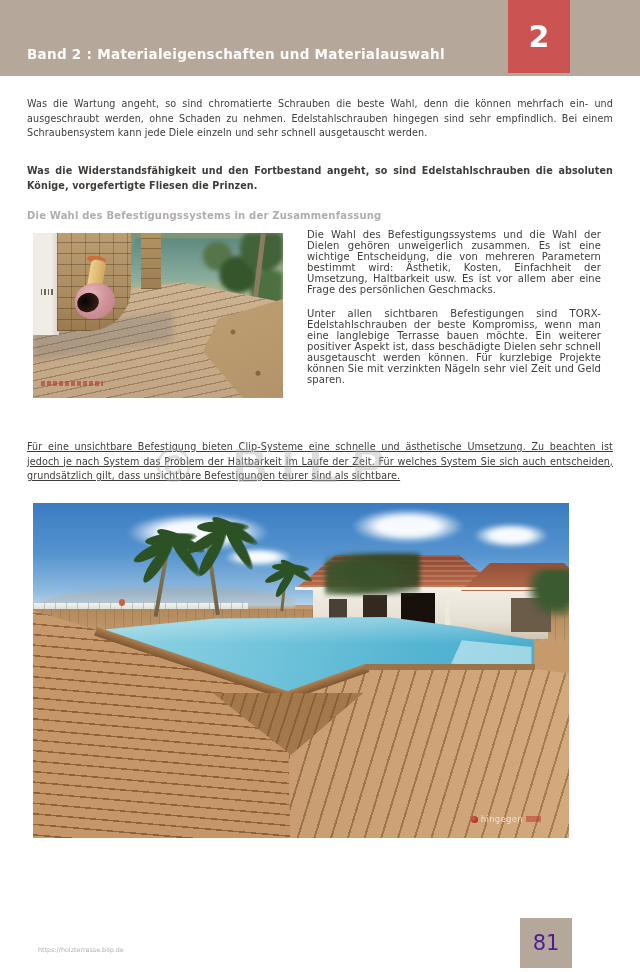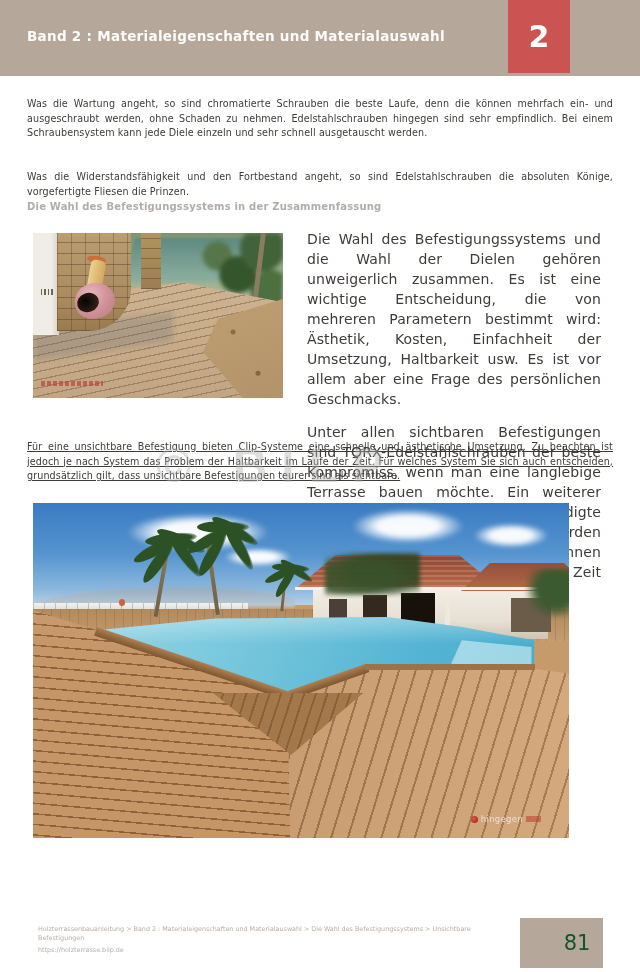--- a/index.html
+++ b/index.html
@@ -3,41 +3,41 @@
 <meta charset="utf-8">
 <style>
   html,body{margin:0;padding:0;background:#ffffff;}
   .page{
     position:relative;width:640px;height:972px;background:#ffffff;overflow:hidden;
     font-family:"DejaVu Sans","Liberation Sans",sans-serif;
   }
   
   .header-band{position:absolute;left:0;top:0;width:640px;height:76px;background:#b5a89b;}
   .header-title{
-    position:absolute;left:27px;top:28px;font-size:13.5px;font-weight:bold;color:#fdfcfb;
+    position:absolute;left:27px;top:46px;font-size:13.5px;font-weight:bold;color:#fdfcfb;
     letter-spacing:.3px;
   }
   .chapter-badge{
     position:absolute;left:508px;top:0;width:62px;height:73px;background:#cb5351;
     display:flex;align-items:center;justify-content:center;
     color:#ffffff;font-size:30px;font-weight:bold;
   }
   
   .para{
     position:absolute;color:#3f3b38;font-size:9.6px;line-height:14.6px;text-align:justify;
     letter-spacing:.1px;
   }
   .p-maint{left:27px;top:97px;width:586px;}
-  .p-dura{left:27px;top:170px;width:586px;}
+  .p-dura{left:27px;top:164px;width:586px;font-weight:bold;}
   .section-heading{
-    position:absolute;left:27px;top:201px;font-size:10px;font-weight:bold;color:#b1adab;
+    position:absolute;left:27px;top:210px;font-size:10px;font-weight:bold;color:#b1adab;
     letter-spacing:.2px;
   }
   .col-text{position:absolute;left:307px;top:229px;width:306px;}
-  .col-text .cp{color:#3f3b38;font-size:14px;line-height:20px;text-align:justify;margin:0 12px 13px 0;letter-spacing:.1px;}
+  .col-text .cp{color:#3f3b38;font-size:10px;line-height:11px;text-align:justify;margin:0 12px 13px 0;letter-spacing:.1px;}
   .p-clip{left:27px;top:440px;width:586px;text-decoration:underline;}
   
   .watermark{
     position:absolute;left:156px;top:438px;z-index:6;pointer-events:none;
     font-family:"Liberation Sans",sans-serif;font-weight:bold;font-size:48px;
     letter-spacing:14px;color:rgba(176,176,176,.42);
   }
   
   .photo1{position:absolute;left:33px;top:233px;width:250px;height:165px;overflow:hidden;background:#c9b195;}
   .photo1 *{position:absolute;}
@@ -147,34 +147,34 @@
     font-size:8.5px;color:rgba(235,230,222,.92);letter-spacing:.3px;}
   .p2-logo-dot{position:static;width:7px;height:7px;border-radius:50%;
     background:radial-gradient(circle at 35% 35%,#e0544a,#9c1f1a);}
   .p2-logo-suffix{position:static;width:15px;height:6px;background:rgba(190,60,50,.55);}
   .p2-logo span{position:static;}
   
   .footer-crumb{position:absolute;left:38px;top:925px;width:478px;font-size:6.4px;line-height:9px;color:#b6afa8;}
   .footer-url{position:absolute;left:38px;top:946px;font-size:6.4px;color:#b6afa8;}
   .page-number-box{
     position:absolute;left:520px;top:918px;width:52px;height:50px;background:#b5a89b;
-    display:flex;align-items:center;justify-content:center;color:#14532d;font-size:21px;padding-left:31px;
+    display:flex;align-items:center;justify-content:center;color:#4c1d95;font-size:21px;
   }
 </style>
 </head>
 <body>
 
 <div class="page">
 
   <div class="header-band">
     <div class="header-title">Band 2 : Materialeigenschaften und Materialauswahl</div>
   </div>
   <div class="chapter-badge">2</div>
 
-  <div class="para p-maint">Was die Wartung angeht, so sind chromatierte Schrauben die beste Laufe, denn die können mehrfach ein- und ausgeschraubt werden, ohne Schaden zu nehmen. Edelstahlschrauben hingegen sind sehr empfindlich. Bei einem Schraubensystem kann jede Diele einzeln und sehr schnell ausgetauscht werden.</div>
+  <div class="para p-maint">Was die Wartung angeht, so sind chromatierte Schrauben die beste Wahl, denn die können mehrfach ein- und ausgeschraubt werden, ohne Schaden zu nehmen. Edelstahlschrauben hingegen sind sehr empfindlich. Bei einem Schraubensystem kann jede Diele einzeln und sehr schnell ausgetauscht werden.</div>
   <div class="para p-dura">Was die Widerstandsfähigkeit und den Fortbestand angeht, so sind Edelstahlschrauben die absoluten Könige, vorgefertigte Fliesen die Prinzen.</div>
 
   <div class="section-heading">Die Wahl des Befestigungssystems in der Zusammenfassung</div>
 
   <div class="photo1">
     <div class="p1-veg-bg"></div>
     <div class="p1-path"></div>
     <div class="p1-trees"></div>
     <div class="p1-trunk"></div>
     <div class="p1-deck"></div>
@@ -255,17 +255,16 @@
 
     <div class="p2-logo">
       <div class="p2-logo-dot"></div>
       <span>hingegen</span>
       <div class="p2-logo-suffix"></div>
     </div>
   </div>
 
   <div class="watermark">© BILP</div>
 
-  <div class="footer-crumb">Holzterrassenbauanleitung &gt; Band 2 : Materialeigenschaften und Materialauswahl &gt; Die Wahl des Befestigungssystems &gt; Unsichtbare Befestigungen</div>
   <div class="footer-url">https://holzterrasse.bilp.de</div>
   <div class="page-number-box">81</div>
 
 </div>
 
 </body></html>

